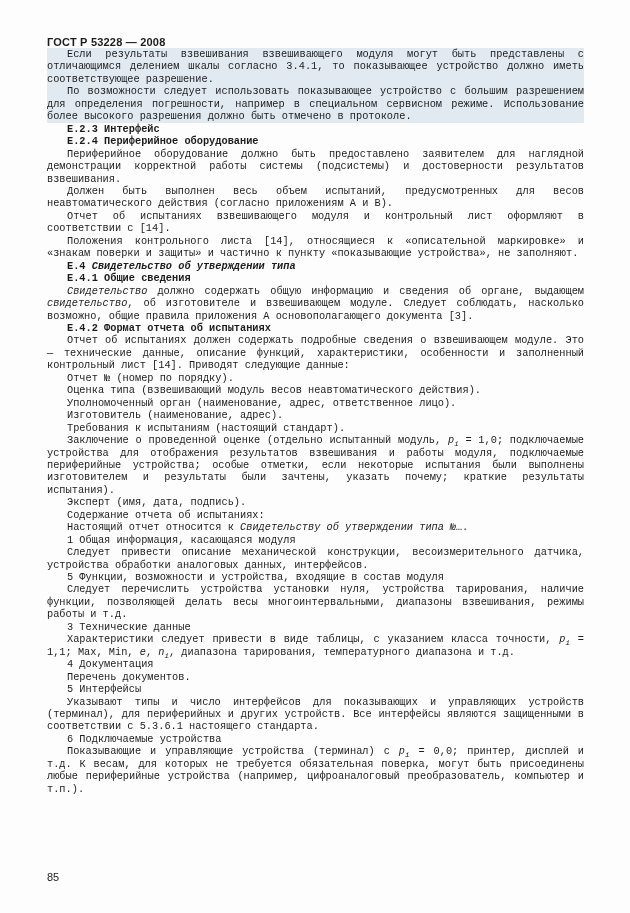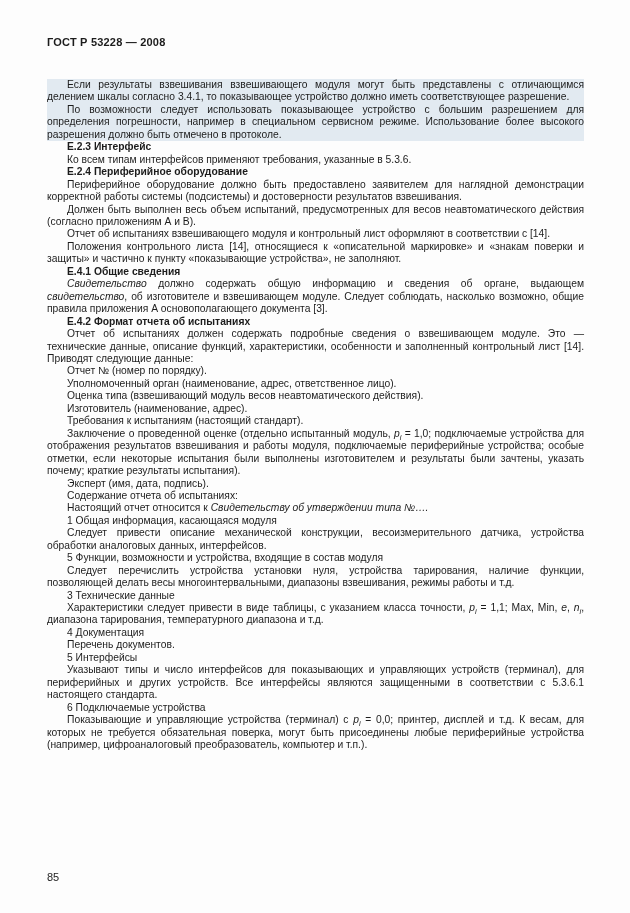--- a/index.html
+++ b/index.html
@@ -13,28 +13,27 @@
   .page {
     position: relative;
     width: 630px; height: 913px;
     background: #fdfdfd;
     padding: 36px 46px 0 47px;
   }
   .doc-header {
     font-size: 11px;
     font-weight: bold;
     letter-spacing: 0.2px;
-    margin-bottom: 31px;
   }
   .content {
     font-size: 10.3px;
     line-height: 12.45px;
     text-align: justify;
   }
-  .para { text-indent: 20px; }
+  .para { text-indent: 20px; font-family: Liberation Mono, monospace; }
   .para.heading { font-weight: bold; }
   .para.tint { background: #e2eaf1; }
   .b { font-weight: bold; }
   .i { font-style: italic; }
   .content sub { font-size: 7.5px; line-height: 0; }
   .page-footer {
     position: absolute;
     left: 47px;
     bottom: 30px;
     font-size: 11px;
@@ -43,33 +42,33 @@
 </head>
 <body>
 
 <div class="page">
   <div class="doc-header">ГОСТ Р 53228 — 2008</div>
 
   <div class="content" id="content">
       <p class="para body tint"><span>Если результаты взвешивания взвешивающего модуля могут быть представлены с отличающимся делением шкалы согласно 3.4.1, то показывающее устройство должно иметь соответствующее разрешение.</span></p>
       <p class="para body tint"><span>По возможности следует использовать показывающее устройство с большим разрешением для определения погрешности, например в специальном сервисном режиме. Использование более высокого разрешения должно быть отмечено в протоколе.</span></p>
       <p class="para heading"><span>Е.2.3 Интерфейс</span></p>
-      <p class="para body"><span>Ко всем типам интерфейсов применяют требования, указанные в 5.3.6.</span></p>
       <p class="para heading"><span>Е.2.4 Периферийное оборудование</span></p>
       <p class="para body"><span>Периферийное оборудование должно быть предоставлено заявителем для наглядной демонстрации корректной работы системы (подсистемы) и достоверности результатов взвешивания.</span></p>
       <p class="para body"><span>Должен быть выполнен весь объем испытаний, предусмотренных для весов неавтоматического действия (согласно приложениям А и В).</span></p>
       <p class="para body"><span>Отчет об испытаниях взвешивающего модуля и контрольный лист оформляют в соответствии с [14].</span></p>
       <p class="para body"><span>Положения контрольного листа [14], относящиеся к «описательной маркировке» и «знакам поверки и защиты» и частично к пункту «показывающие устройства», не заполняют.</span></p>
+      <p class="para heading"><span class="b">Е.4 </span><span class="b i">Свидетельство об утверждении типа</span></p>
       <p class="para heading"><span>Е.4.1 Общие сведения</span></p>
       <p class="para body"><span class="i">Свидетельство</span><span> должно содержать общую информацию и сведения об органе, выдающем </span><span class="i">свидетельство</span><span>, об изготовителе и взвешивающем модуле. Следует соблюдать, насколько возможно, общие правила приложения А основополагающего документа [3].</span></p>
       <p class="para heading"><span>Е.4.2 Формат отчета об испытаниях</span></p>
       <p class="para body"><span>Отчет об испытаниях должен содержать подробные сведения о взвешивающем модуле. Это — технические данные, описание функций, характеристики, особенности и заполненный контрольный лист [14]. Приводят следующие данные:</span></p>
       <p class="para body"><span>Отчет № (номер по порядку).</span></p>
+      <p class="para body"><span>Оценка типа  (взвешивающий модуль весов неавтоматического действия).</span></p>
       <p class="para body"><span>Уполномоченный орган  (наименование, адрес, ответственное лицо).</span></p>
-      <p class="para body"><span>Оценка типа  (взвешивающий модуль весов неавтоматического действия).</span></p>
       <p class="para body"><span>Изготовитель  (наименование, адрес).</span></p>
       <p class="para body"><span>Требования к испытаниям  (настоящий стандарт).</span></p>
       <p class="para body"><span>Заключение о проведенной оценке  (отдельно испытанный модуль, </span><span class="i">p</span><sub class="i">i</sub><span> = 1,0; подключаемые устройства для отображения результатов взвешивания и работы модуля, подключаемые периферийные устройства; особые отметки, если некоторые испытания были выполнены изготовителем и результаты были зачтены, указать почему; краткие результаты испытания).</span></p>
       <p class="para body"><span>Эксперт  (имя, дата, подпись).</span></p>
       <p class="para body"><span>Содержание отчета об испытаниях:</span></p>
       <p class="para body"><span>Настоящий отчет относится к </span><span class="i">Свидетельству об утверждении типа №….</span></p>
       <p class="para body"><span>1 Общая информация, касающаяся модуля</span></p>
       <p class="para body"><span>Следует привести описание механической конструкции, весоизмерительного датчика, устройства обработки аналоговых данных, интерфейсов.</span></p>
       <p class="para body"><span>5 Функции, возможности и устройства, входящие в состав модуля</span></p>
       <p class="para body"><span>Следует перечислить устройства установки нуля, устройства тарирования, наличие функции, позволяющей делать весы многоинтервальными, диапазоны взвешивания, режимы работы и т.д.</span></p>

